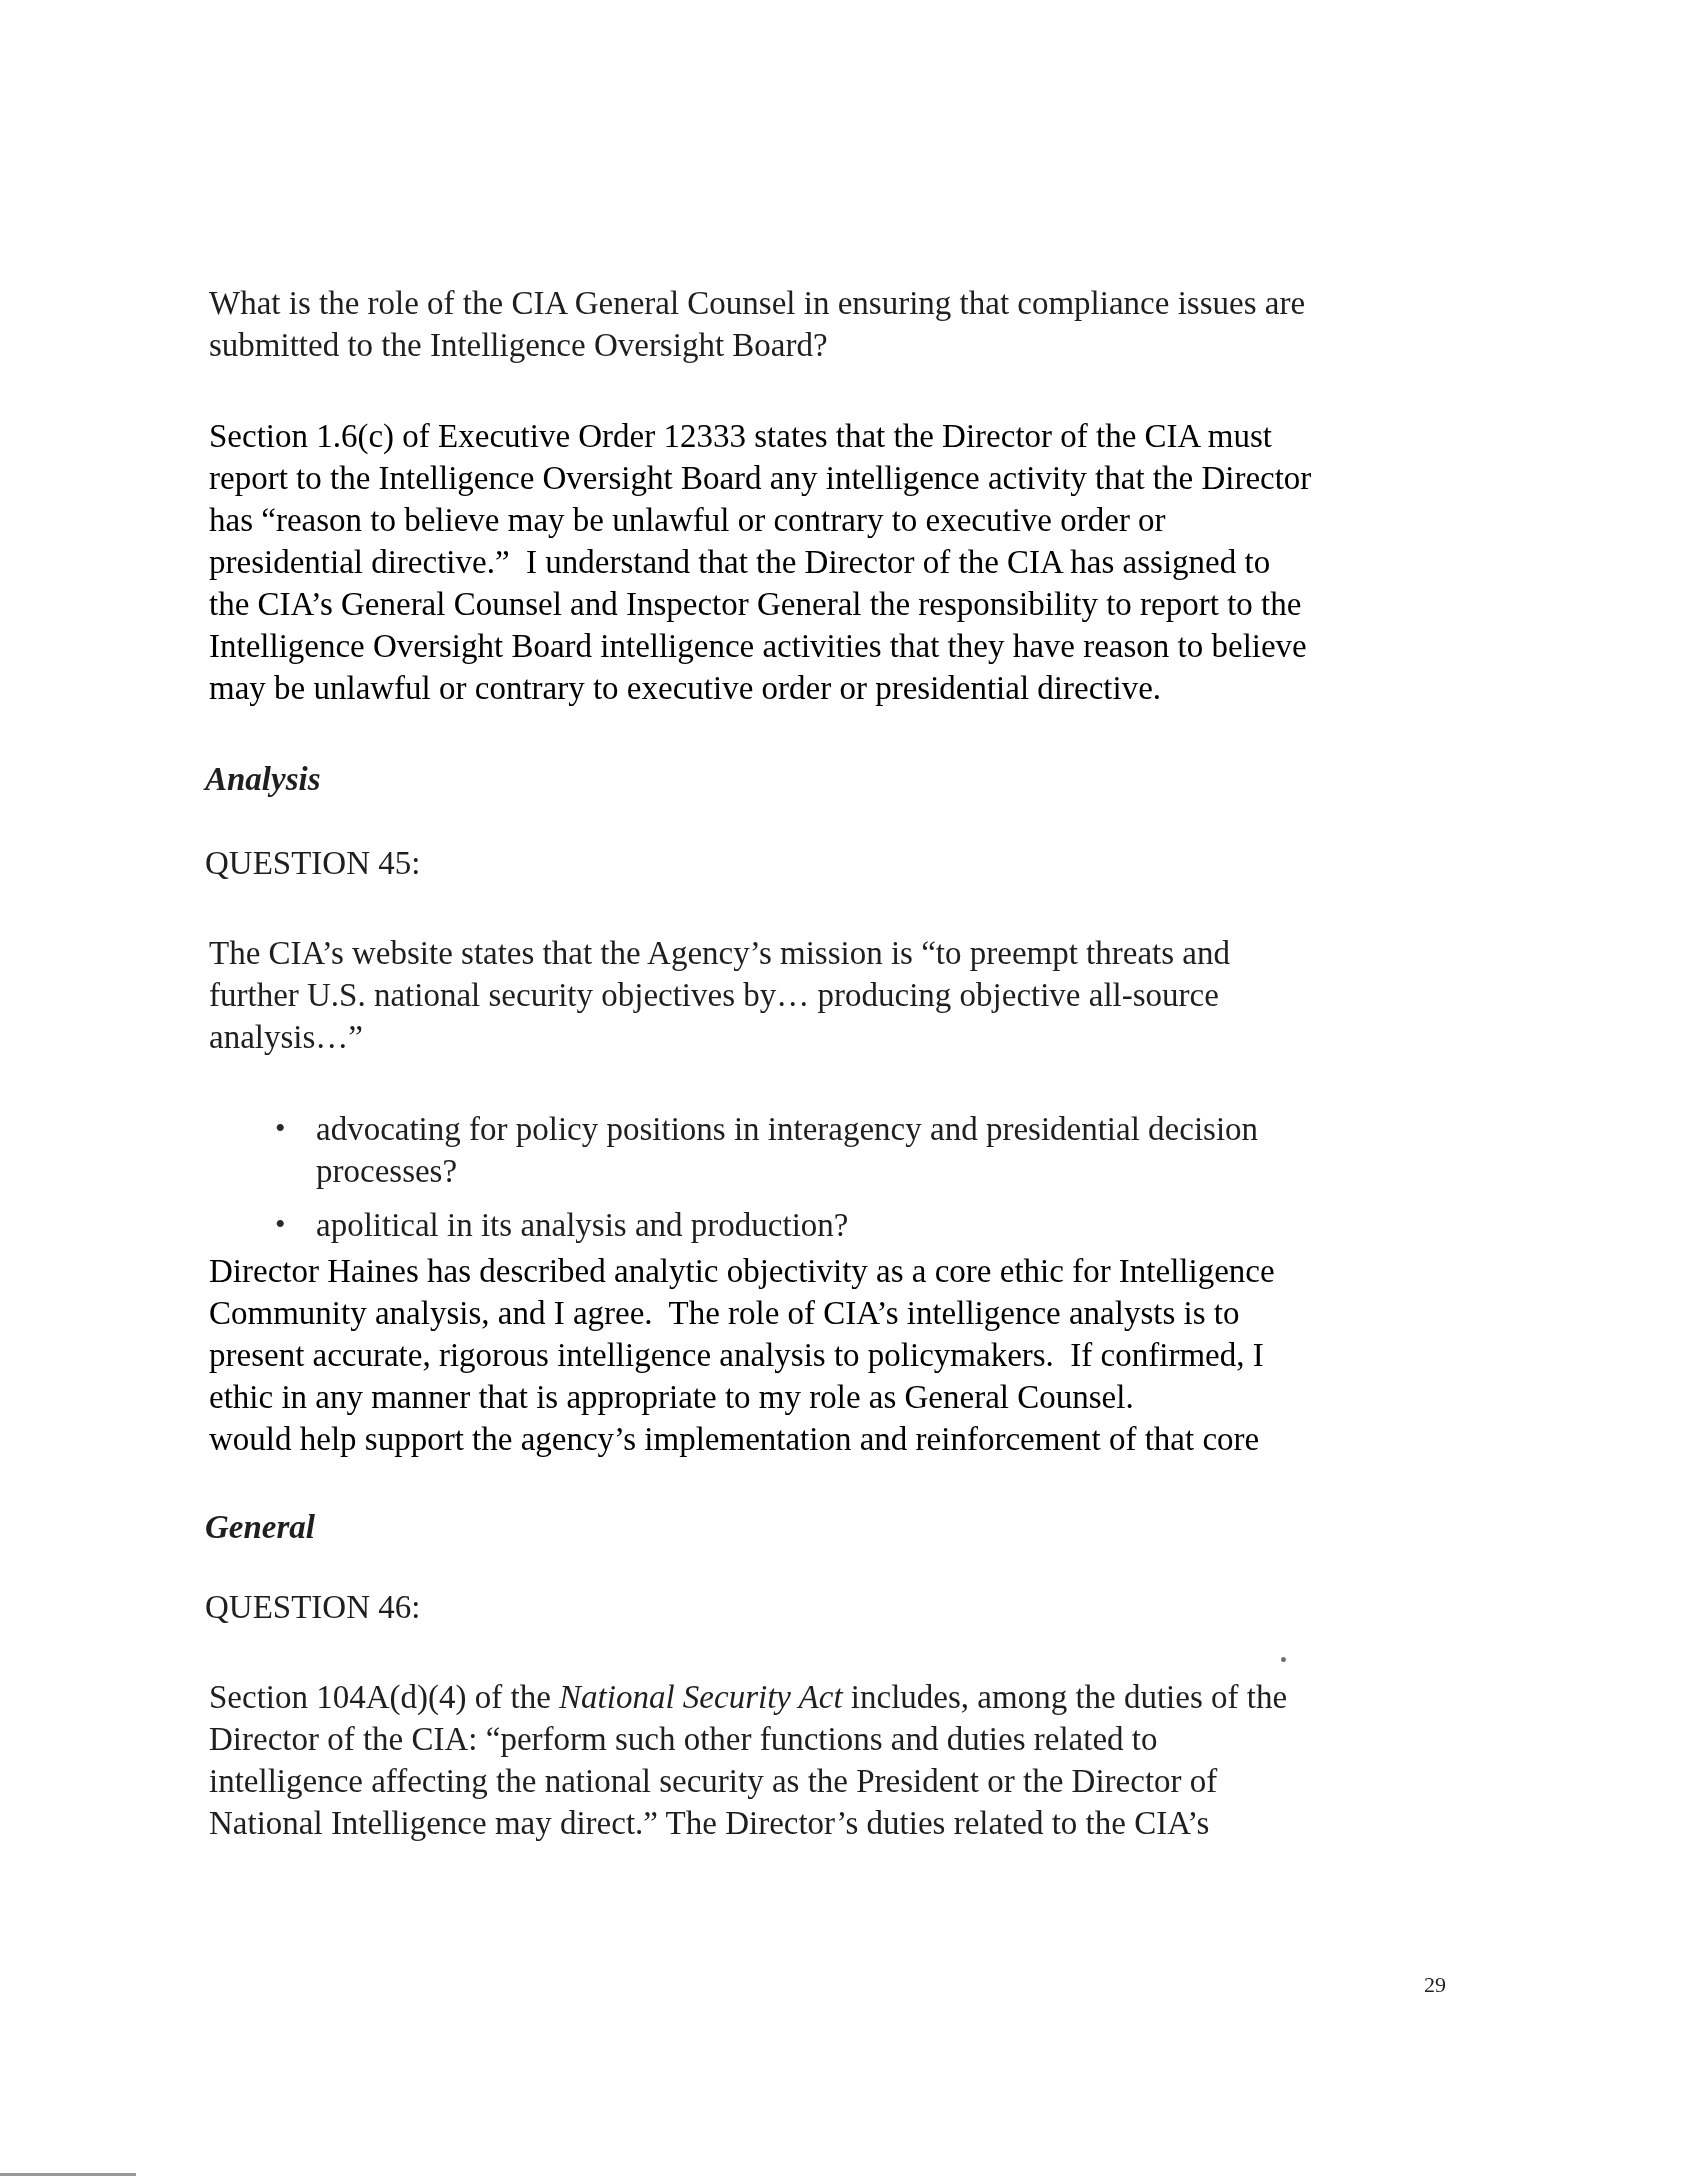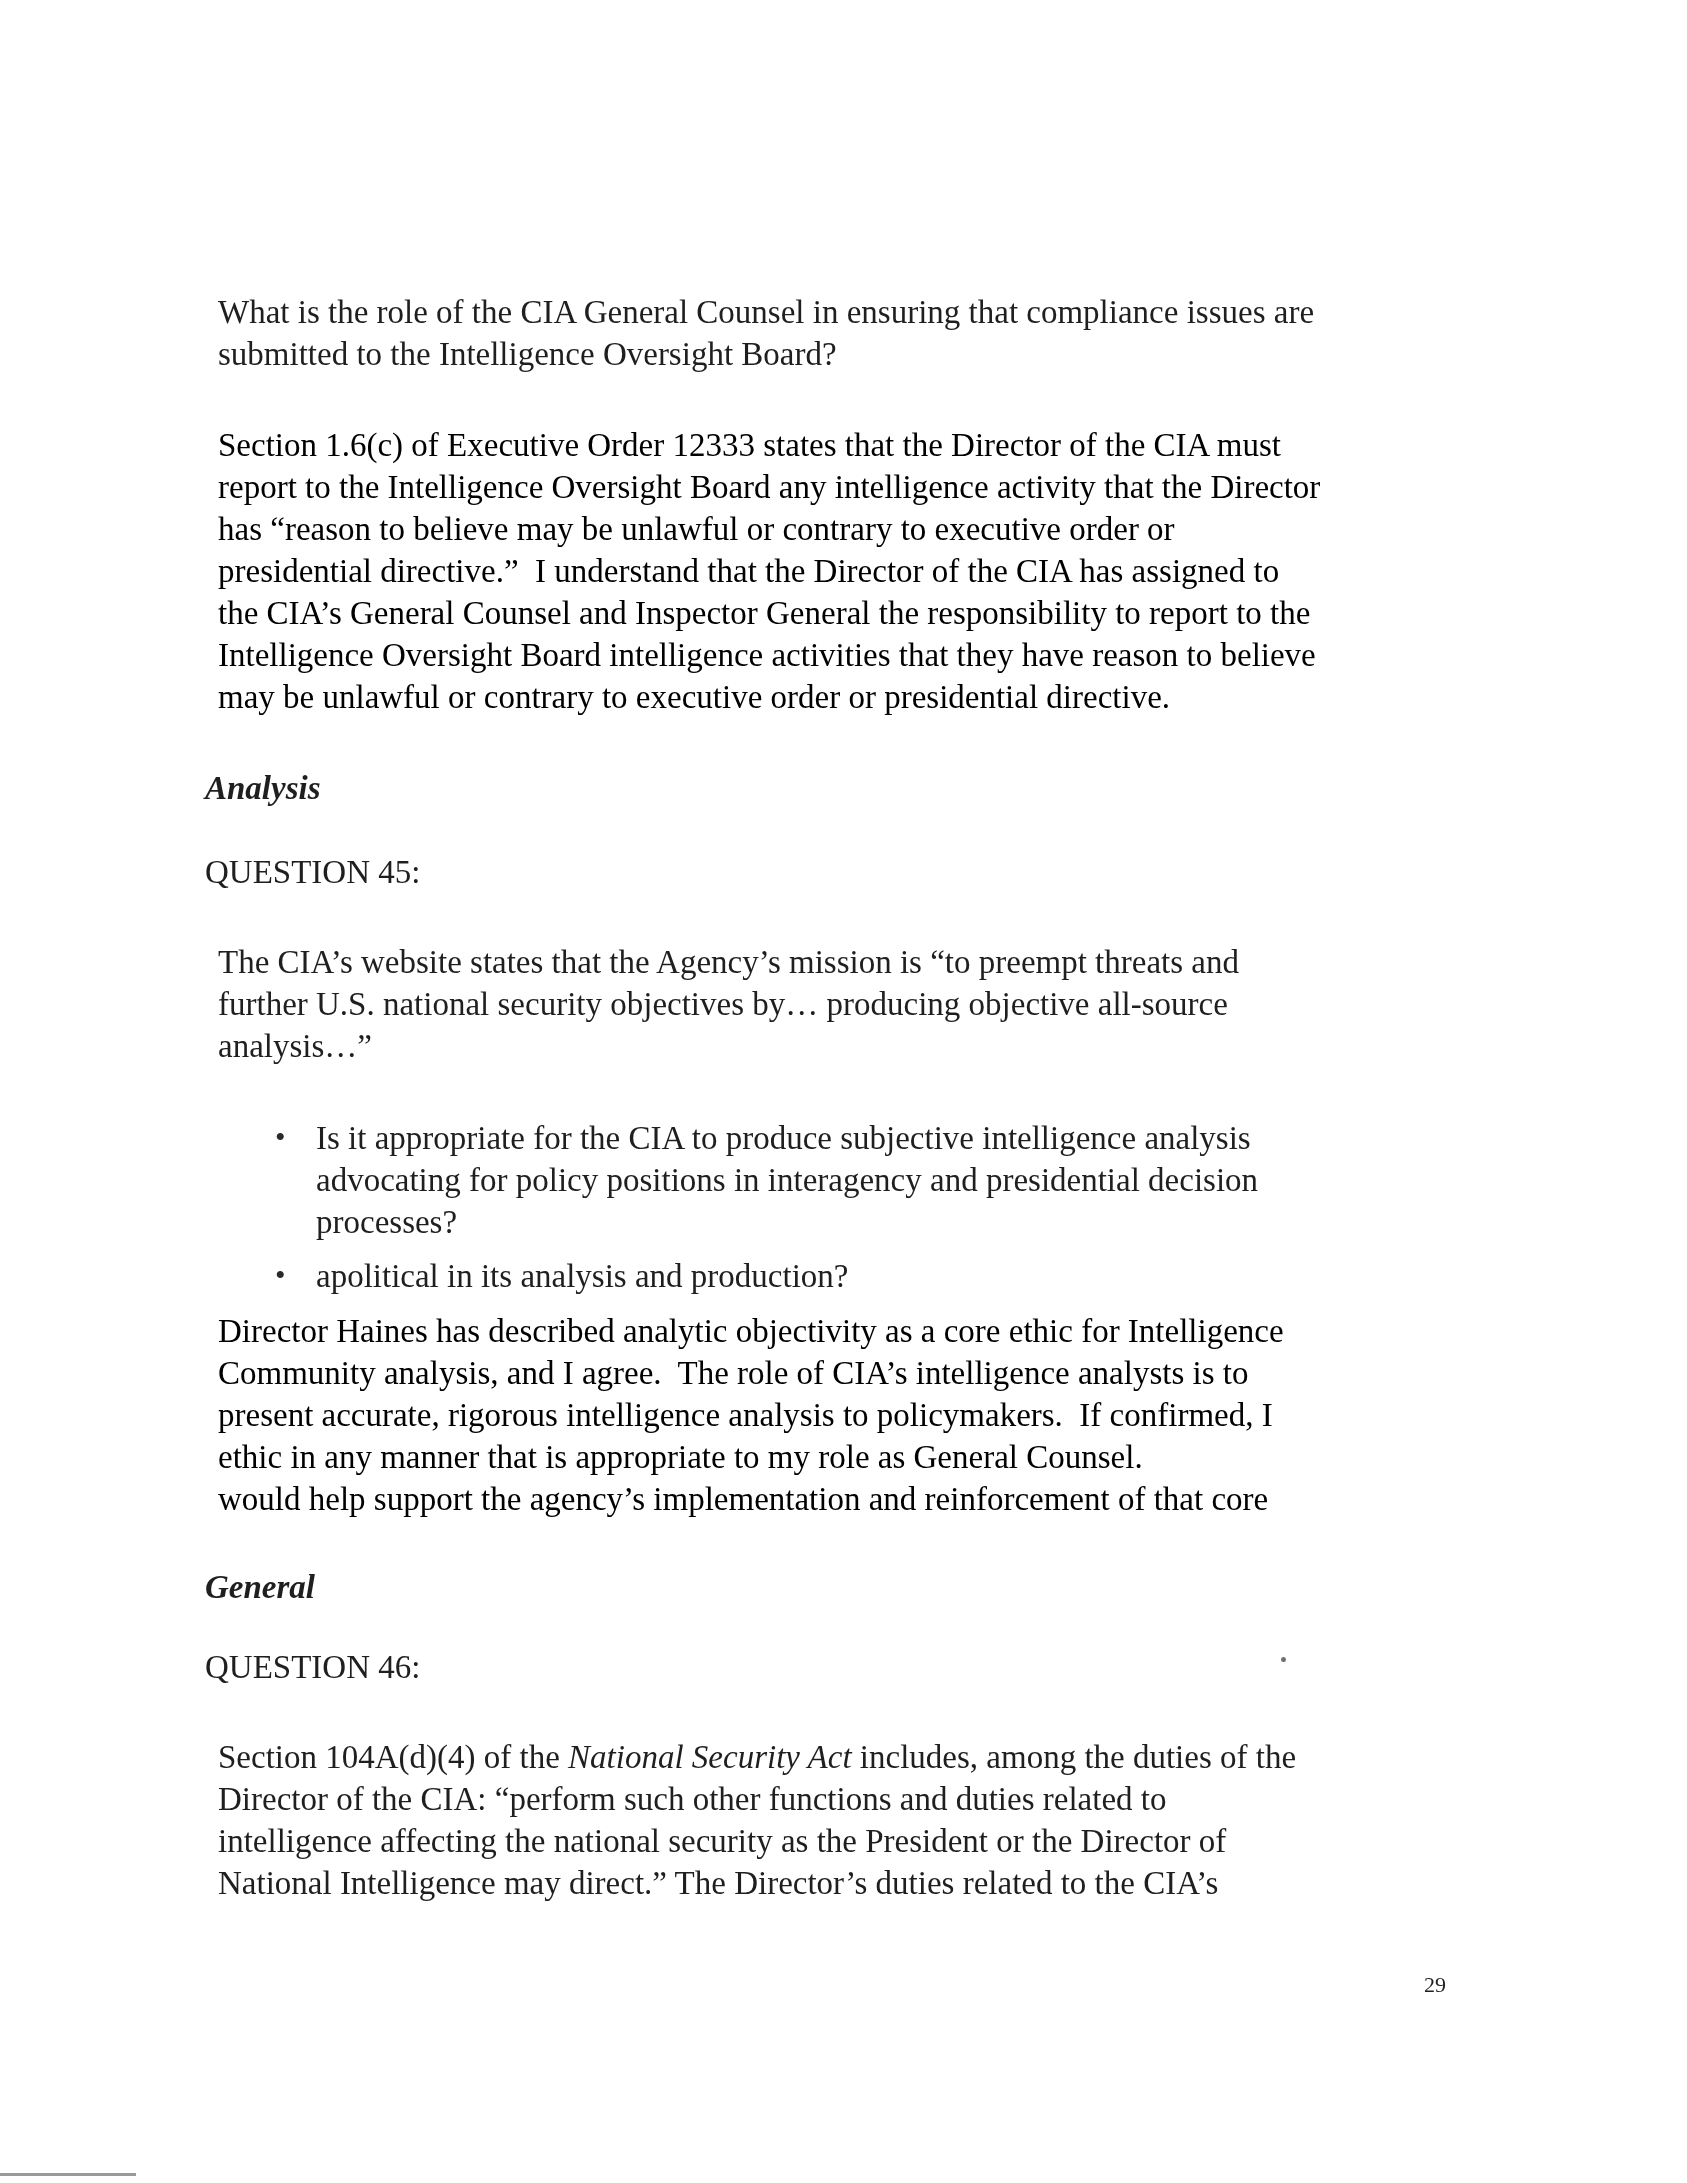--- a/index.html
+++ b/index.html
@@ -16,21 +16,21 @@
     color: #1f1f1f;
     font-size: 33px;
     line-height: 42px;
   }
   .content {
     position: absolute;
     left: 205px; top: 278px;
     width: 1287px;
   }
   .line { white-space: pre; }
-  .para { margin: 13px; }
+  .para { margin: 4px; }
   .blue { color: #000000; }
   .heading {
     font-weight: bold;
     font-style: italic;
   }
   .qlabel { }
 
   .mb-p1   { margin-bottom: 49px; }
   .mb-p2   { margin-bottom: 49px; }
   .mb-h1   { margin-bottom: 42px; }
@@ -106,21 +106,20 @@
 
     <div class="para mb-p3">
       <div class="line">The CIA’s website states that the Agency’s mission is “to preempt threats and</div>
       <div class="line">further U.S. national security objectives by… producing objective all-source</div>
       <div class="line">analysis…”</div>
     </div>
 
     <ul class="bullets mb-ul">
       <li>
         <span class="dot">•</span>
-        <div class="line">Is it appropriate for the CIA to produce subjective intelligence analysis</div>
         <div class="line">advocating for policy positions in interagency and presidential decision</div>
         <div class="line">processes?</div>
       </li>
       <li class="second">
         <span class="dot">•</span>
         <div class="line">apolitical in its analysis and production?</div>
       </li>
     </ul>
 
     <div class="para blue mb-p4">

